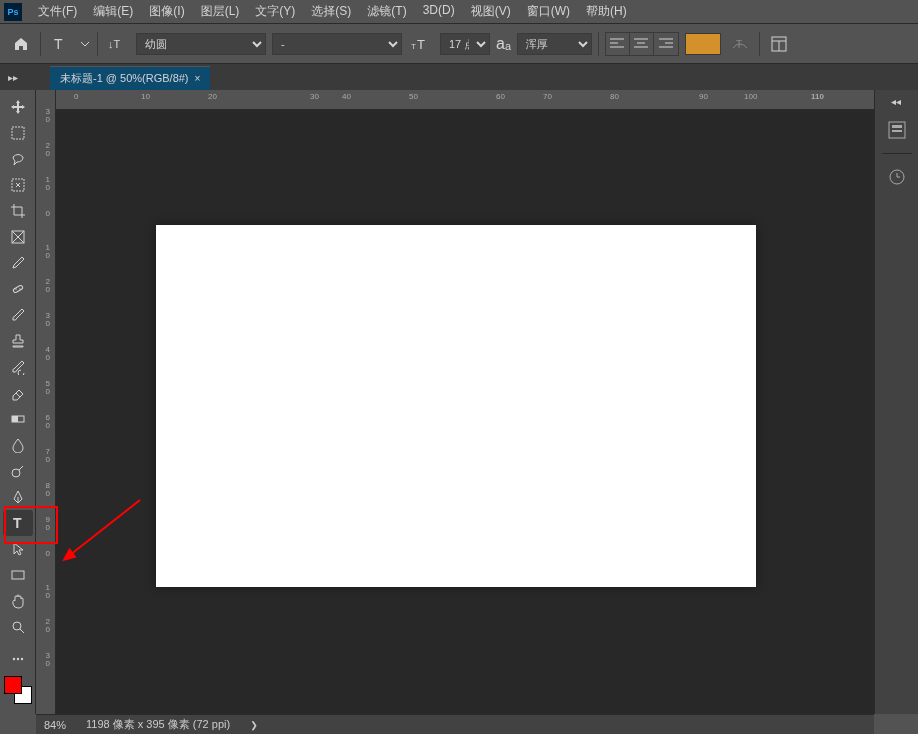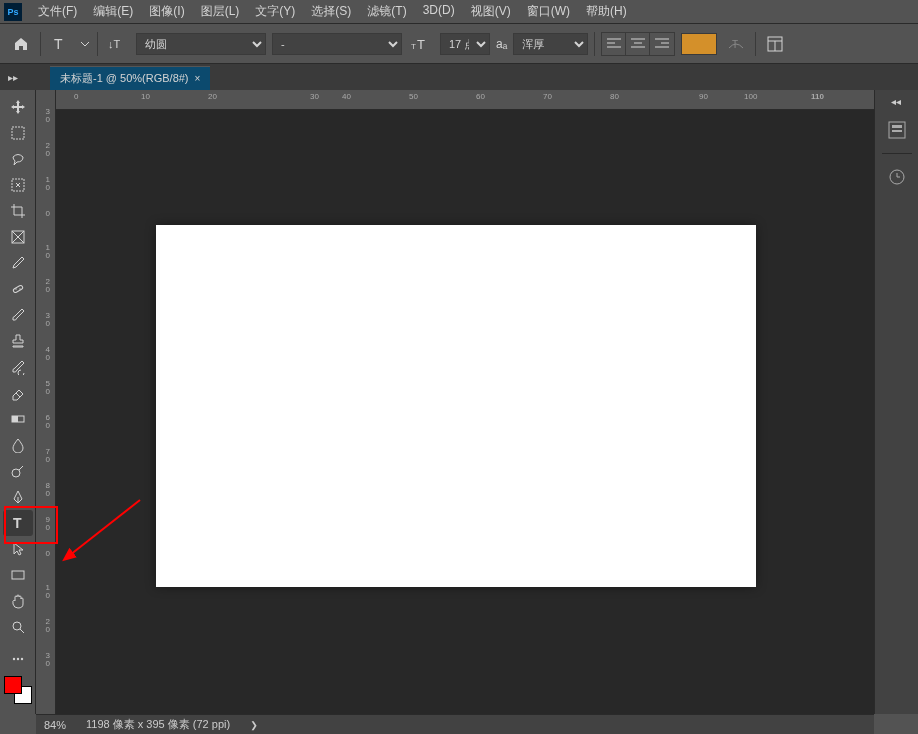--- a/index.html
+++ b/index.html
@@ -93,21 +93,21 @@
     </div>
   <select class="opt-select font"><option>幼圆</option></select>
   <select class="opt-select style"><option>-</option></select>
   <div class="opt-btn">
       <svg width="20" height="14" viewBox="0 0 20 14">
         <text x="0" y="12" font-size="8" fill="#d4d4d4">T</text>
         <text x="6" y="12" font-size="13" fill="#d4d4d4">T</text>
       </svg>
     </div>
   <select class="opt-select size"><option>17 点</option></select>
-  <span style="font-size:12px">aₐ</span>
+  <span style="font-size:16px">aₐ</span>
   <select class="opt-select aa"><option>浑厚</option></select>
   <div class="opt-divider"></div>
   <div class="align-group">
     <div class="align-btn">
         <svg width="14" height="12">
           <path d="M0 1 h14 M0 5 h8 M0 9 h14" stroke="#d4d4d4"></path>
         </svg>
       </div>
     <div class="align-btn">
         <svg width="14" height="12">
@@ -296,21 +296,21 @@
         </div>
       </div>
     <div class="editor-main">
       <div class="h-ruler" id="h-ruler">
           <span class="ruler-mark-h" style="left: 18px;">0</span>
           <span class="ruler-mark-h" style="left: 85px;">10</span>
           <span class="ruler-mark-h" style="left: 152px;">20</span>
           <span class="ruler-mark-h" style="left: 234px; margin-left: 20px;">30</span>
           <span class="ruler-mark-h" style="left: 286px;">40</span>
           <span class="ruler-mark-h" style="left: 353px;">50</span>
-          <span class="ruler-mark-h" style="left: 420px;">60</span>
+          <span class="ruler-mark-h" style="left: 440px;">60</span>
           <span class="ruler-mark-h" style="left: 487px;">70</span>
           <span class="ruler-mark-h" style="left: 554px;">80</span>
           <span class="ruler-mark-h" style="left: 643px; text-align: right;">90</span>
           <span class="ruler-mark-h" style="left: 688px;">100</span>
           <span class="ruler-mark-h" style="left: 755px; font-weight: bold;">110</span>
         </div>
       <div class="canvas-area">
         <div class="canvas" id="canvas" style="left: 100px; top: 115px; width: 600px; height: 362px;"></div>
       </div>
     </div>

